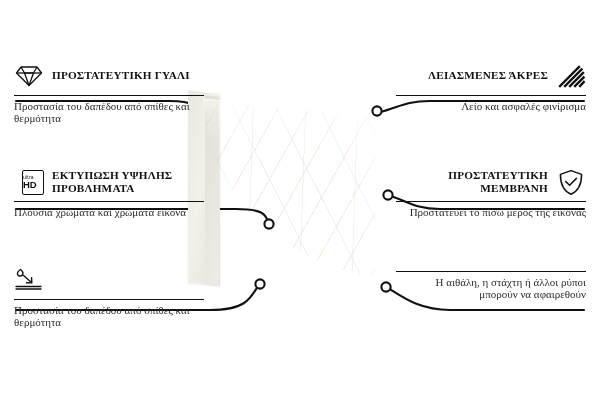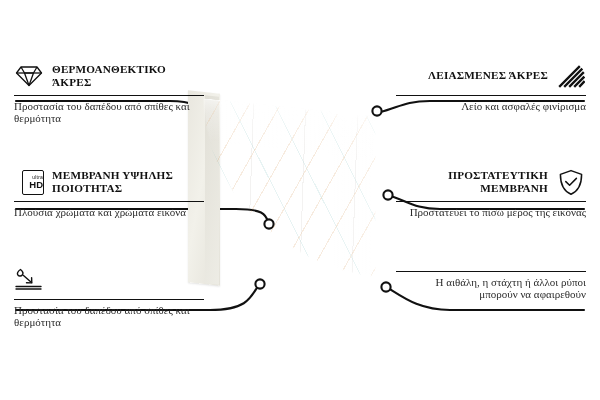--- a/index.html
+++ b/index.html
@@ -104,21 +104,21 @@
   .f1{left:14px;top:62px;}
   .f2{left:14px;top:168px;}
   .f3{left:14px;top:266px;}
   .f4{left:396px;top:62px;}
   .f5{left:396px;top:168px;}
   .f6{left:396px;top:266px;}
 
   .hd-badge{
     border:1.6px solid #111;border-radius:2px;
     width:27px;height:23px;display:flex;flex-direction:column;
-    align-items:flex-end;justify-content:center;line-height:1;
+    align-items:flex-start;justify-content:center;line-height:1;
     font-family:"Liberation Sans", sans-serif;color:#111;margin-left:8px;
   }
   .hd-badge .u{font-size:5px;letter-spacing:.2px;}
   .hd-badge .h{font-size:9.5px;font-weight:700;margin-top:.5px;}
 
   
   #links{position:absolute;left:0;top:0;width:600px;height:400px;pointer-events:none;}
 </style>
 </head>
 <body>
@@ -162,35 +162,35 @@
         <svg width="28" height="24" viewBox="0 0 28 24">
             <g fill="none" stroke="#111" stroke-width="1.3" stroke-linejoin="round">
           <path d="M6 3 H22 L26.5 9 L14 21.5 L1.5 9 Z"></path>
           <path d="M1.5 9 H26.5"></path>
               <path d="M6 3 L9.5 9 L14 21.5"></path>
               <path d="M22 3 L18.5 9 L14 21.5"></path>
               <path d="M9.5 9 H18.5"></path>
         </g>
           </svg>
       </div>
-      <div class="title">ΘΕΡΜΟΑΝΘΕΚΤΙΚΟ ΆΚΡΕΣ</div>
+      <div class="title">ΠΡΟΣΤΑΤΕΥΤΙΚΗ ΓΥΑΛΙ</div>
     </div>
     <div class="rule"></div>
     <div class="desc">Προστασία του δαπέδου από σπίθες και θερμότητα</div>
   </div>
 
   <div class="feat left f2">
     <div class="head">
       <div class="ico">
         <div class="hd-badge">
           <span class="u">ultra</span>
           <span class="h">HD</span>
         </div>
       </div>
-      <div class="title">ΜΕΜΒΡΑΝΗ ΥΨΗΛΗΣ ΠΟΙΟΤΗΤΑΣ</div>
+      <div class="title">ΕΚΤΥΠΩΣΗ ΥΨΗΛΗΣ ΠΡΟΒΛΗΜΑΤΑ</div>
     </div>
     <div class="rule"></div>
     <div class="desc">Πλούσια χρώματα και χρώματα εικόνα</div>
   </div>
 
   <div class="feat left f3">
     <div class="head">
       <div class="ico">
         <svg width="30" height="26" viewBox="0 0 30 26">
             <g fill="none" stroke="#111" stroke-width="1.4" stroke-linecap="round" stroke-linejoin="round">

